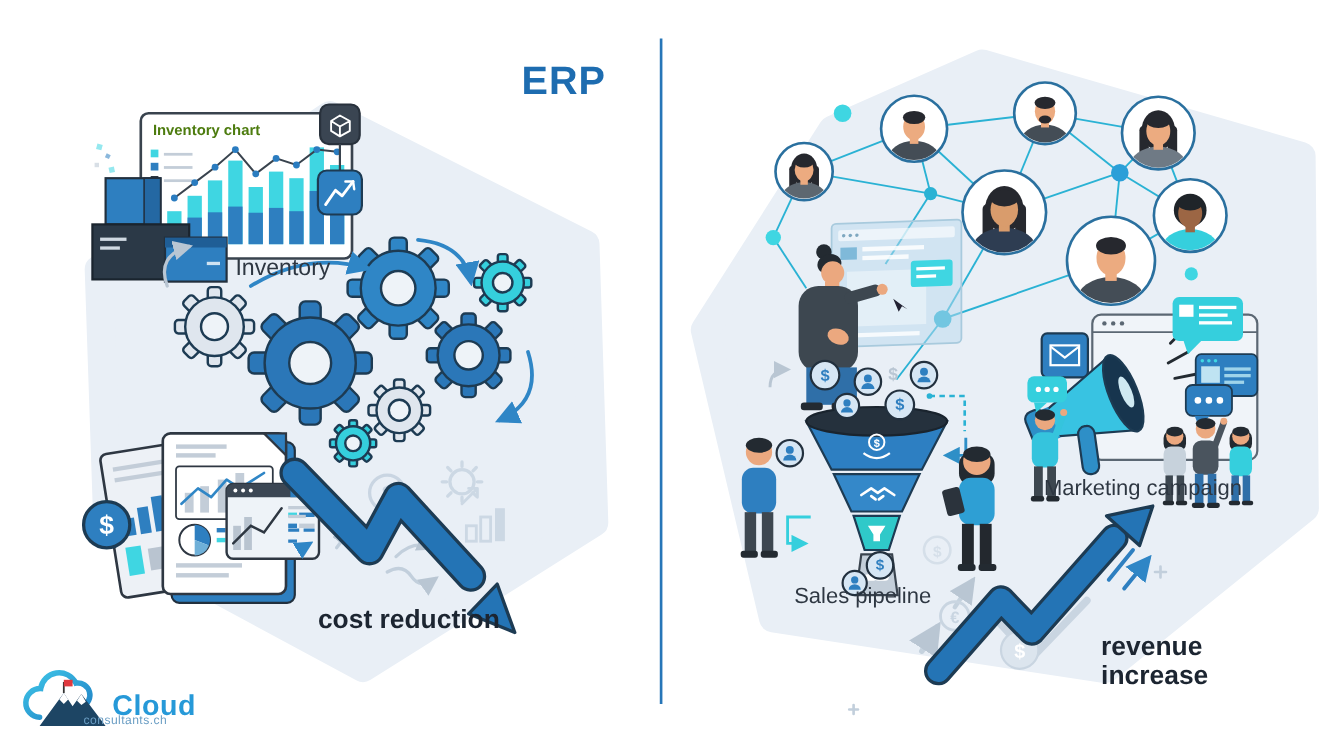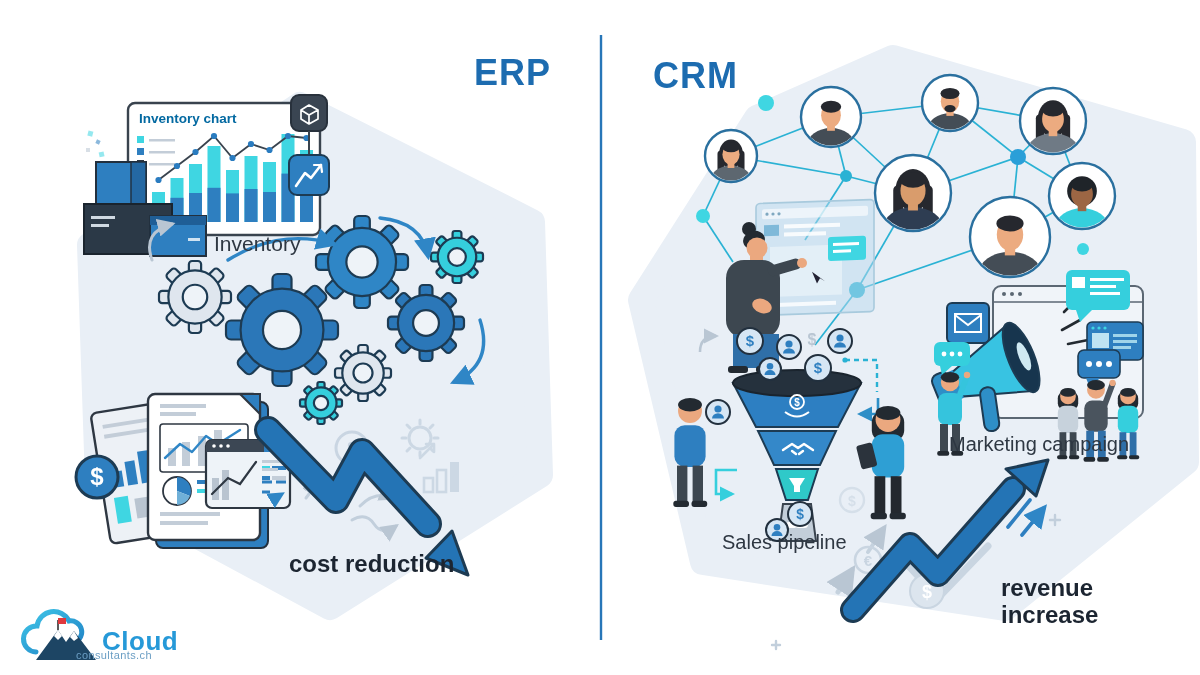--- a/index.html
+++ b/index.html
@@ -1,21 +1,21 @@
 <!DOCTYPE html>
 <html><head>
 <meta charset="utf-8">
 <style>
   html,body{margin:0;padding:0;background:#ffffff;}
   .canvas{position:relative;width:1200px;height:675px;background:#ffffff;overflow:hidden;
           font-family:"Liberation Sans",sans-serif;}
   .canvas svg.art{position:absolute;left:0;top:0;}
   .lbl{position:absolute;color:#2e3742;white-space:nowrap;}
   .title{font-size:36px;font-weight:800;color:#1d6cb0;letter-spacing:1px;}
-  .card-title{font-size:13.5px;font-weight:700;color:#0369a1;}
+  .card-title{font-size:13.5px;font-weight:700;color:#4d7c0f;}
   .cap{font-size:20px;font-weight:400;color:#2e3742;}
   .strong-cap{font-size:24px;font-weight:700;color:#1c2531;}
   .two-line span{display:block;line-height:1.12;}
   .logo-brand{font-size:26px;font-weight:800;color:#2699d8;letter-spacing:.5px;}
   .logo-domain{font-size:11px;font-weight:400;color:#6b9ec4;letter-spacing:.4px;margin-top:-3px;}
 </style>
 </head>
 <body>
 
 <div class="canvas">
@@ -657,21 +657,20 @@
     <path d="M36,652 a13,13 0 0 1 1,-26 a17,17 0 0 1 32,-5 a11,11 0 0 1 6,21" fill="none" stroke="url(#cloudgrad)" stroke-width="5" stroke-linecap="round"></path>
     <polygon points="36,660 58,630 66,642 74,631 96,660" fill="#1d4564"></polygon>
     <polygon points="54,636 58,630 62,636 58,640" fill="#ffffff"></polygon>
     <polygon points="70,637 74,631 78,638 74,641" fill="#ffffff"></polygon>
     <line x1="58" y1="630" x2="58" y2="620" stroke="#333" stroke-width="1.6"></line>
     <rect x="58" y="618" width="8" height="6" fill="#e0393e"></rect>
   </g>
 </svg>
 
   <div class="lbl title" style="left:474px;top:52px;">ERP</div>
-  <div class="lbl title" style="left:653px;top:55px;">CRM</div>
   <div class="lbl card-title" style="left:139px;top:111px;">Inventory chart</div>
   <div class="lbl cap" style="left:214px;top:222px;font-size:21px;margin-top:10px;">Inventory</div>
   <div class="lbl strong-cap" style="left:289px;top:550px;">cost reduction</div>
   <div class="lbl cap" style="left:722px;top:531px;">Sales pipeline</div>
   <div class="lbl strong-cap two-line" style="left:1001px;top:575px;">
     <span>revenue</span>
     <span>increase</span>
   </div>
   <div class="lbl cap" style="left:949px;top:433px;">Marketing campaign</div>
   <div class="lbl logo-brand" style="left:74px;top:626px;margin-left:28px;">Cloud</div>

